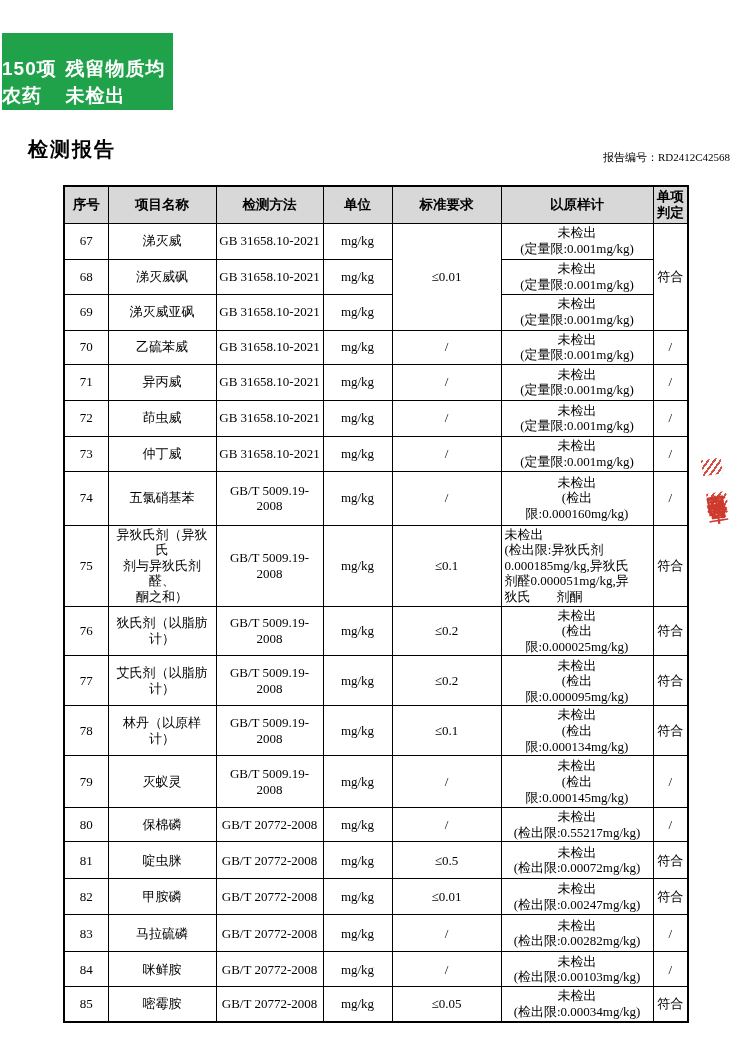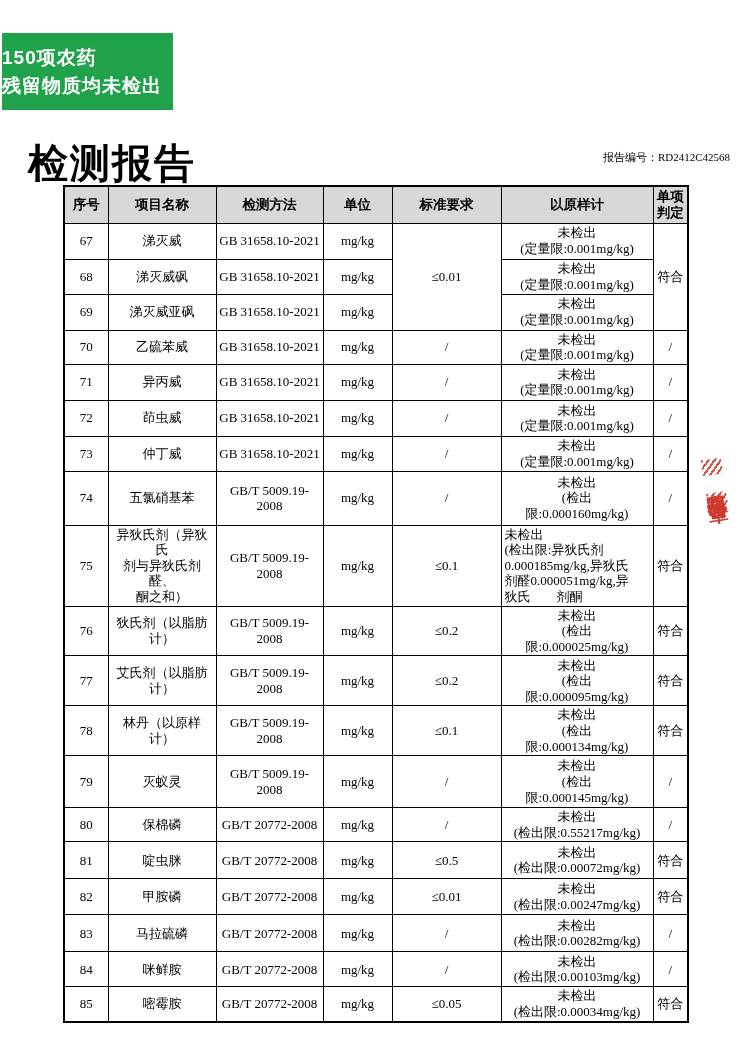--- a/index.html
+++ b/index.html
@@ -2,26 +2,26 @@
 <html lang="zh"><head>
 <meta charset="utf-8">
 <style>
   html,body{margin:0;padding:0;}
   body{
     width:750px;height:1064px;position:relative;background:#ffffff;
     font-family:"Liberation Serif","DejaVu Serif",serif;color:#000;overflow:hidden;
   }
   .banner{
     position:absolute;left:2px;top:33px;width:171px;height:77px;
-    display:flex;flex-direction:column;justify-content:center;align-items:flex-start;
+    display:flex;flex-direction:row;justify-content:center;align-items:flex-end;
     font-family:"Liberation Sans","DejaVu Sans",sans-serif;
     font-weight:bold;font-size:19px;line-height:1.45;letter-spacing:1px;
   }
   .title{
-    position:absolute;left:28px;top:136px;font-size:40px;font-weight:bold;
+    position:absolute;left:28px;top:136px;font-size:20px;font-weight:bold;
     letter-spacing:2px;
   }
   .report-no{
     position:absolute;right:20px;top:150px;font-size:11px;
   }
   .tbl-wrap{position:absolute;left:63px;top:185px;}
   table{
     border-collapse:collapse;table-layout:fixed;
     font-family:"Liberation Serif","DejaVu Serif",serif;
     font-size:13px;border:2px solid #000;

